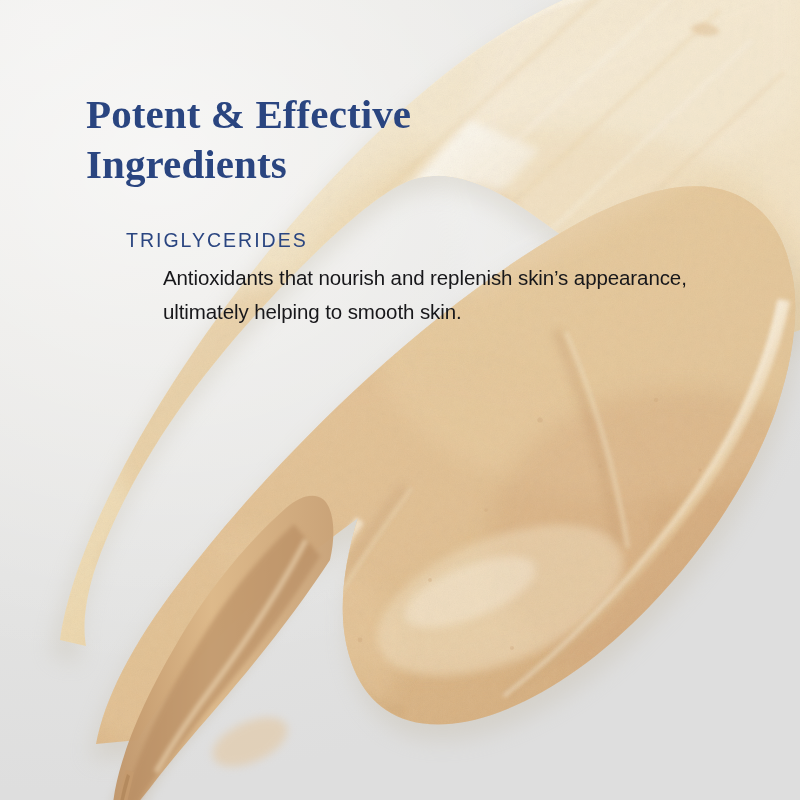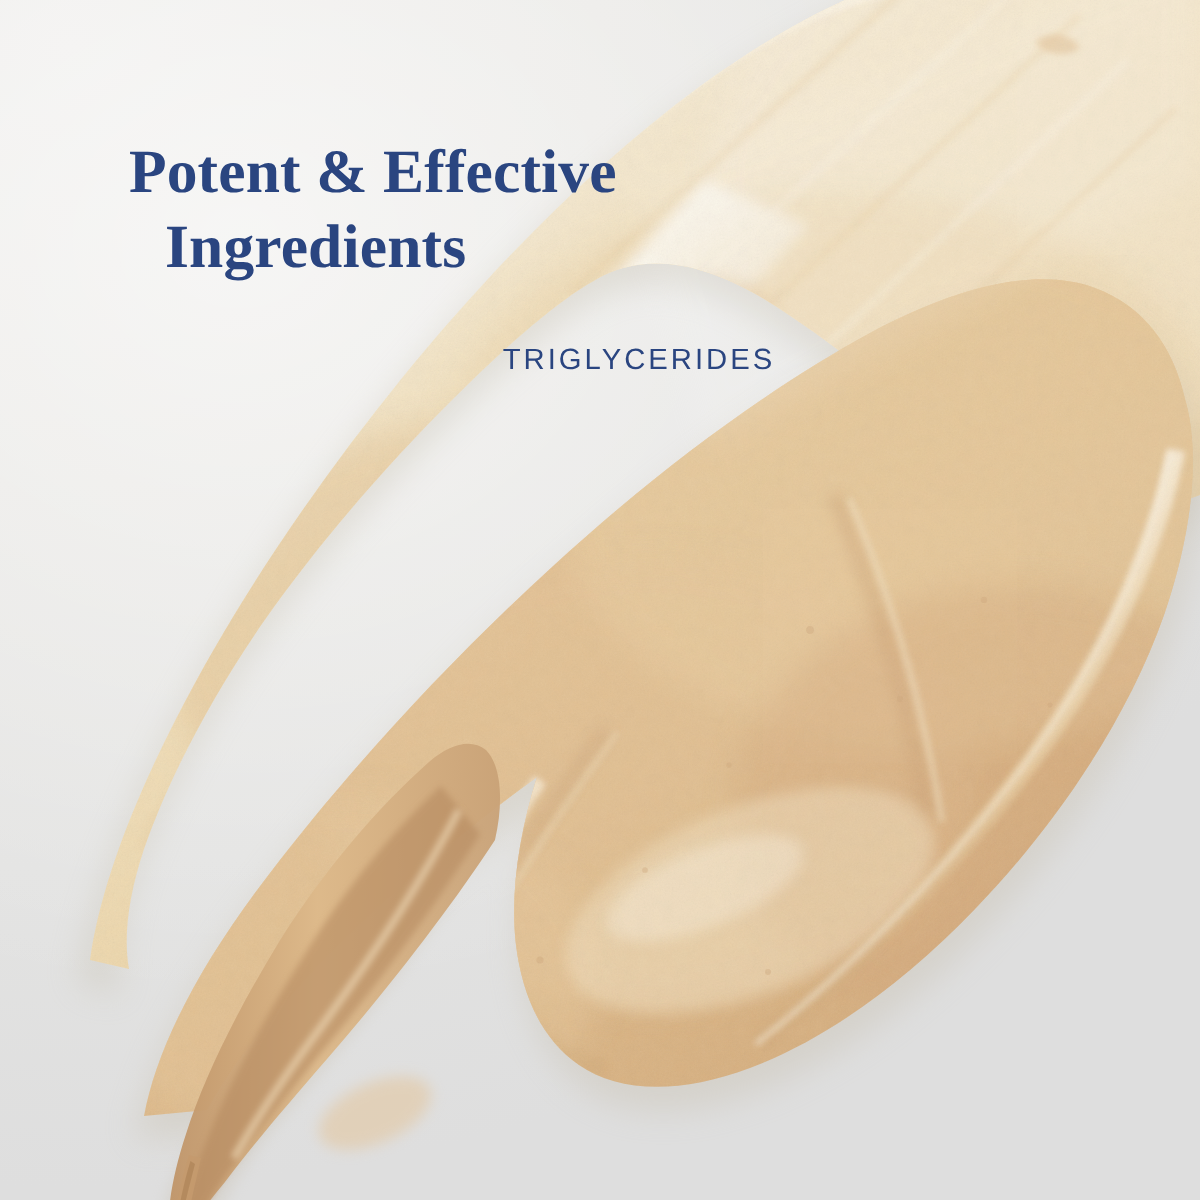--- a/index.html
+++ b/index.html
@@ -46,29 +46,29 @@
     position: absolute;
     left: 86px;
     top: 62px;
     width: 430px;
     font-family: "Liberation Serif", "DejaVu Serif", serif;
     font-size: 41px;
     line-height: 1.22;
     letter-spacing: 0.1px;
     color: #2a4580;
   }
-  .headline .l2 { display: block; margin-left: 24px; }
+  .headline .l2 { display: block; }
 
   .ingredients {
     position: absolute;
     left: 126px;
     top: 228px;
     width: 600px;
   }
-  .ingredient { margin-bottom: 34px; text-align: center; }
+  .ingredient { margin-bottom: 34px; }
   .ingredient:last-child { margin-bottom: 0; }
 
   .ing-name {
     font-size: 19.5px;
     letter-spacing: 2.0px;
     color: #2a4580;
     font-weight: 400;
     line-height: 1.3;
     margin: 0 0 8px 0;
     white-space: nowrap;
@@ -395,20 +395,21 @@
 
   <h1 class="headline">
     <span>Potent &amp; Effective</span>
     <span class="l2">Ingredients</span>
   </h1>
 
   <div class="ingredients">
 
     <div class="ingredient">
       <div class="ing-name">TRIGLYCERIDES</div>
+      <p class="ing-desc">Antioxidants that nourish and replenish skin’s appearance, ultimately helping to smooth skin.</p>
     </div>
 
     <div class="ingredient">
     </div>
 
   </div>
 
 </div>
 
 </body></html>

